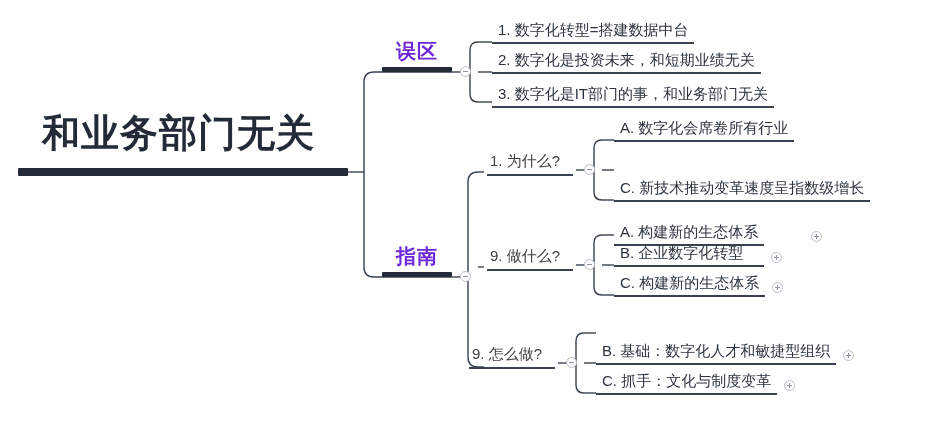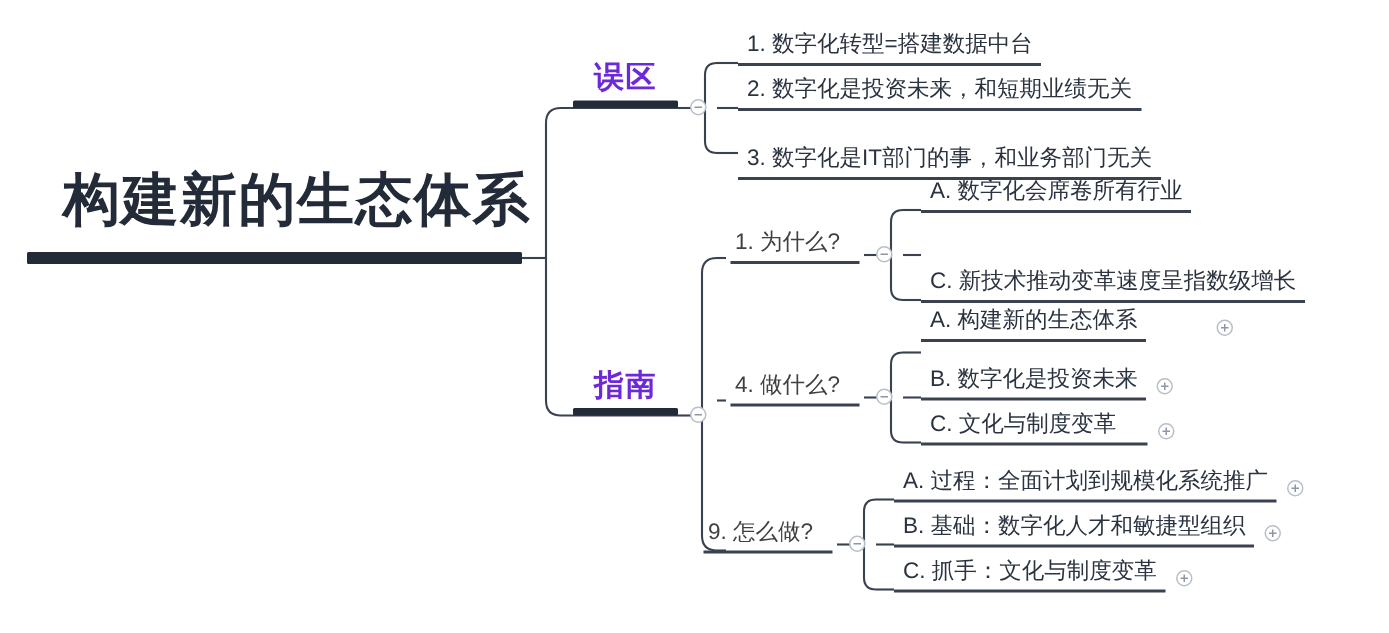--- a/index.html
+++ b/index.html
@@ -184,42 +184,42 @@
 
       <path d="M558,363 L572,363"></path>
       <path d="M584,333 Q576,333 576,341 L576,385 Q576,393 584,393"></path>
       <path d="M572,363 L576,363"></path>
       <path d="M584,333 L596,333"></path>
       <path d="M584,363 L596,363"></path>
       <path d="M584,393 L596,393"></path>
     </g>
   </svg>
 
-  <div class="root-title">构建新的生态体系</div>
+  <div class="root-title">和业务部门无关</div>
   <div class="root-bar"></div>
 
   <div class="l1" style="left:382px;top:38px;width:70px;">
     <span class="l1-text">误区</span>
     <span class="l1-bar"></span>
   </div>
   <div class="badge" style="left:460px;top:66px;"></div>
 
   <div class="leaf" style="left:492px;top:20px;">
     <span class="leaf-body">
       <span class="leaf-text">1. 数字化转型=搭建数据中台</span>
       <span class="leaf-bar" style="width: 202px;"></span>
     </span>
   </div>
   <div class="leaf" style="left:492px;top:50px;">
     <span class="leaf-body">
       <span class="leaf-text">2. 数字化是投资未来，和短期业绩无关</span>
       <span class="leaf-bar" style="width: 269px;"></span>
     </span>
   </div>
-  <div class="leaf" style="left:492px;top:96px;">
+  <div class="leaf" style="left:492px;top:84px;">
     <span class="leaf-body">
       <span class="leaf-text">3. 数字化是IT部门的事，和业务部门无关</span>
       <span class="leaf-bar" style="width: 282px;"></span>
     </span>
   </div>
 
   <div class="l1" style="left:382px;top:243px;width:70px;">
     <span class="l1-text">指南</span>
     <span class="l1-bar"></span>
   </div>
@@ -238,60 +238,53 @@
     </span>
   </div>
   <div class="leaf" style="left:614px;top:178px;">
     <span class="leaf-body">
       <span class="leaf-text">C. 新技术推动变革速度呈指数级增长</span>
       <span class="leaf-bar" style="width: 256px;"></span>
     </span>
   </div>
 
   <div class="l2" style="left:487px;top:247px;width:86px;">
-    <span class="l2-text">4. 做什么?</span>
+    <span class="l2-text">9. 做什么?</span>
     <span class="l2-bar" style="width: 86px;"></span>
   </div>
   <div class="badge" style="left:584px;top:259px;"></div>
 
-  <div class="leaf" style="left:614px;top:204px;gap:40px;">
+  <div class="leaf" style="left:614px;top:222px;gap:40px;">
     <span class="leaf-body">
       <span class="leaf-text">A. 构建新的生态体系</span>
       <span class="leaf-bar" style="width: 150px;"></span>
     </span>
     <span class="leaf-badge"></span>
   </div>
   <div class="leaf" style="left:614px;top:243px;">
     <span class="leaf-body">
-      <span class="leaf-text">B. 数字化是投资未来</span>
+      <span class="leaf-text">B. 企业数字化转型</span>
       <span class="leaf-bar" style="width: 150px;"></span>
     </span>
     <span class="leaf-badge"></span>
   </div>
   <div class="leaf" style="left:614px;top:273px;">
     <span class="leaf-body">
-      <span class="leaf-text">C. 文化与制度变革</span>
+      <span class="leaf-text">C. 构建新的生态体系</span>
       <span class="leaf-bar" style="width: 151px;"></span>
     </span>
     <span class="leaf-badge"></span>
   </div>
 
   <div class="l2" style="left:469px;top:345px;width:86px;">
     <span class="l2-text">9. 怎么做?</span>
     <span class="l2-bar" style="width: 86px;"></span>
   </div>
   <div class="badge" style="left:566px;top:357px;"></div>
 
-  <div class="leaf" style="left:596px;top:311px;">
-    <span class="leaf-body">
-      <span class="leaf-text">A. 过程：全面计划到规模化系统推广</span>
-      <span class="leaf-bar" style="width: 255px;"></span>
-    </span>
-    <span class="leaf-badge"></span>
-  </div>
   <div class="leaf" style="left:596px;top:341px;text-align:center;">
     <span class="leaf-body">
       <span class="leaf-text">B. 基础：数字化人才和敏捷型组织</span>
       <span class="leaf-bar" style="width: 240px;"></span>
     </span>
     <span class="leaf-badge"></span>
   </div>
   <div class="leaf" style="left:596px;top:371px;">
     <span class="leaf-body">
       <span class="leaf-text">C. 抓手：文化与制度变革</span>

